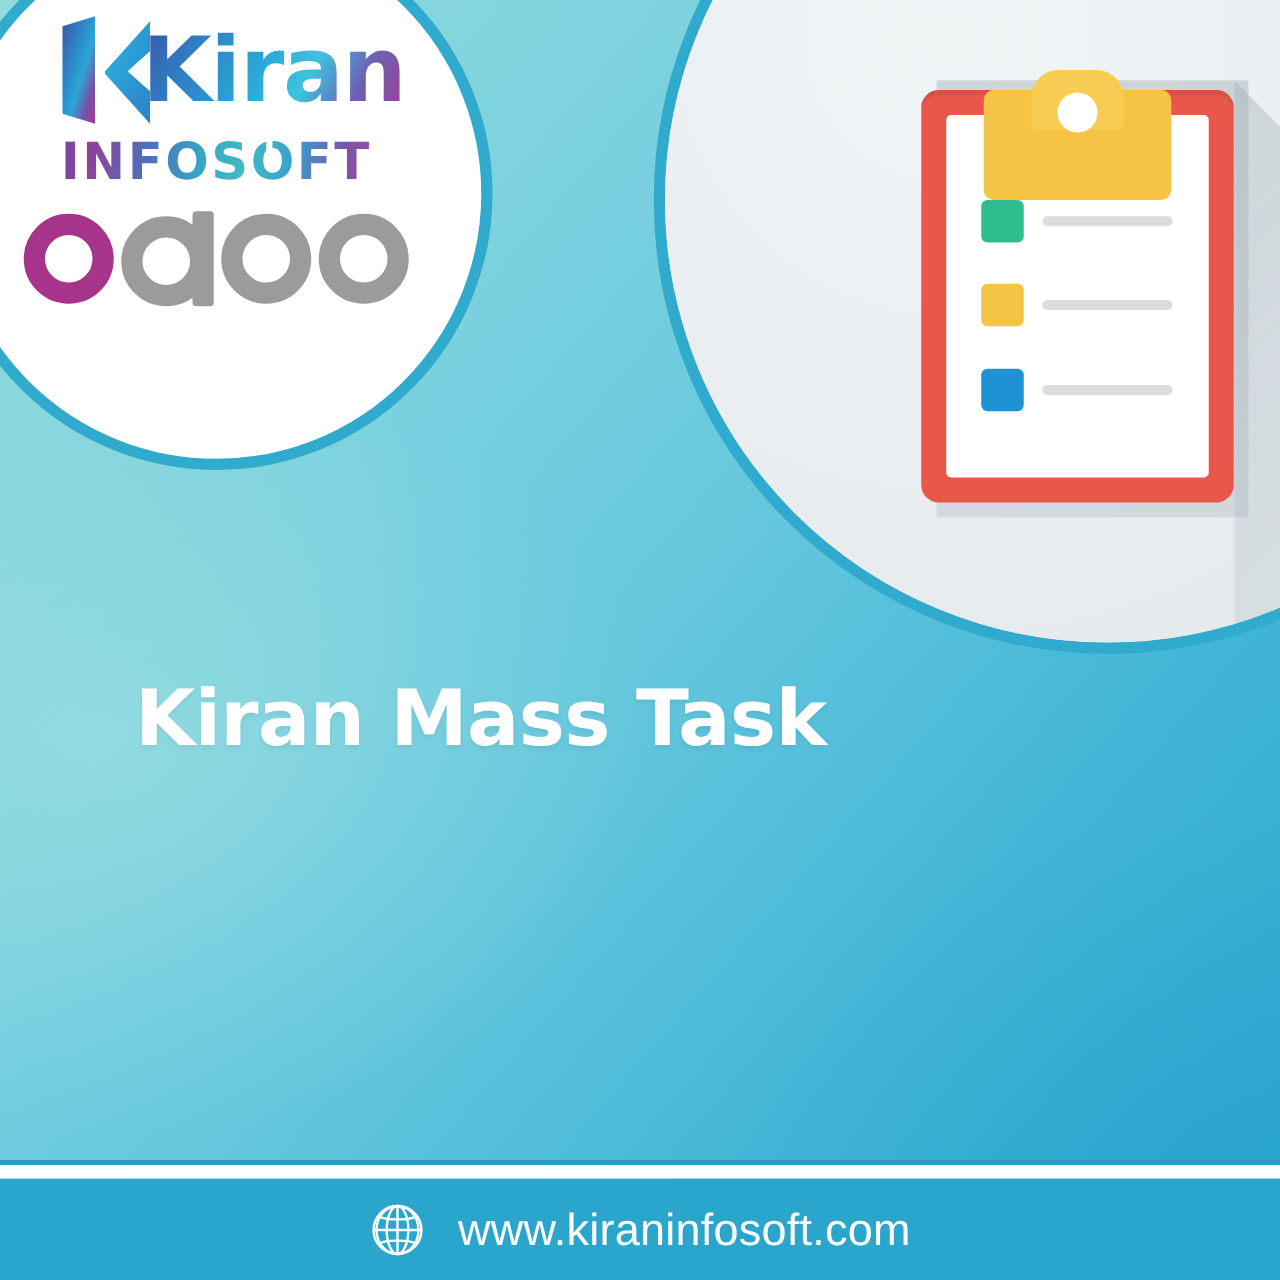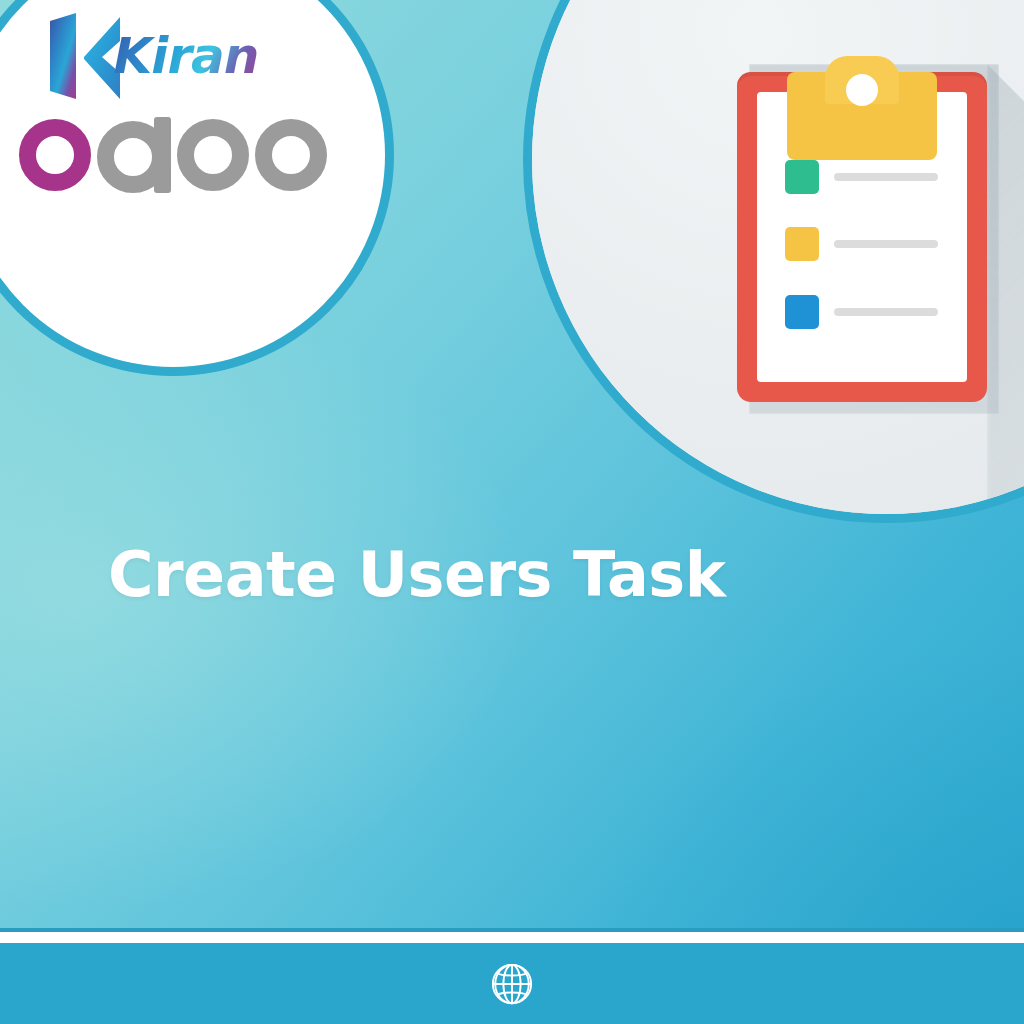--- a/index.html
+++ b/index.html
@@ -146,30 +146,29 @@
     flex-direction:column;
     align-items:center;
     gap:2px;
   }
 
   
   .kiran-mark { position:relative; width:255px; height:90px; }
   .kiran-word {
     position:absolute;
     left:68px; top:2px;
-    font-size:50px;
+    font-size:72px;
     font-weight:700;
     letter-spacing:-1px;
     line-height:86px;
     font-family:"DejaVu Sans", sans-serif;
     background:linear-gradient(118deg,#3b53a4 0%,#2f7fc4 22%,#2aa6d6 44%,#3fc2e0 62%,#6f5fb0 80%,#a63b8e 100%);
     -webkit-background-clip:text;
     background-clip:text;
     color:transparent;
-    font-style:italic;
   }
   .kiran-k {
     position:absolute;
     left:0; top:0;
     width:78px; height:90px;
   }
 
   
   .infosoft-mark { position:relative; width:272px; height:48px; margin-top:2px; }
   .infosoft-word {
@@ -354,48 +353,53 @@
               <stop offset="45%" stop-color="#2a9fd6"></stop>
               <stop offset="100%" stop-color="#2f7fc4"></stop>
             </linearGradient>
           </defs>
           <polygon points="4,10 30,2 30,88 4,80" fill="url(#kgrad)"></polygon>
           <polygon points="38,46 74,6 74,30 56,46 74,62 74,88 38,48" fill="url(#kgrad2)"></polygon>
         </svg>
         <div class="kiran-word">Kiran</div>
       </div>
 
+      <div class="infosoft-mark">
+        <div class="infosoft-word">INFOSOFT</div>
+        <div class="power-notch"></div>
+      </div>
 
       <div class="odoo-mark" aria-label="odoo">
         <span class="odoo-o1"></span>
         <span class="odoo-d">
           <span class="odoo-d-stem"></span>
           <span class="odoo-d-bowl"></span>
         </span>
         <span class="odoo-o"></span>
         <span class="odoo-o"></span>
       </div>
 
     </div>
   </div>
 
   <div class="headline-block">
-    <div class="headline">Create Users Task</div>
+    <div class="headline">Kiran Mass Task</div>
   </div>
 
   <div class="footer-rule"></div>
   <div class="footer-gap"></div>
 
   <div class="footer-bar">
     <svg class="globe-icon" viewBox="0 0 48 48">
       <g fill="none" stroke="#ffffff" stroke-width="2">
         <circle cx="24" cy="24" r="20"></circle>
         <ellipse cx="24" cy="24" rx="9" ry="20"></ellipse>
         <ellipse cx="24" cy="24" rx="17.5" ry="20"></ellipse>
         <line x1="24" y1="4" x2="24" y2="44"></line>
         <line x1="4" y1="24" x2="44" y2="24"></line>
         <path d="M8.4 12.5 C13.5 16 34.5 16 39.6 12.5"></path>
         <path d="M8.4 35.5 C13.5 32 34.5 32 39.6 35.5"></path>
       </g>
     </svg>
+    <div class="footer-url">www.kiraninfosoft.com</div>
   </div>
 
 </div>
 
 </body></html>

